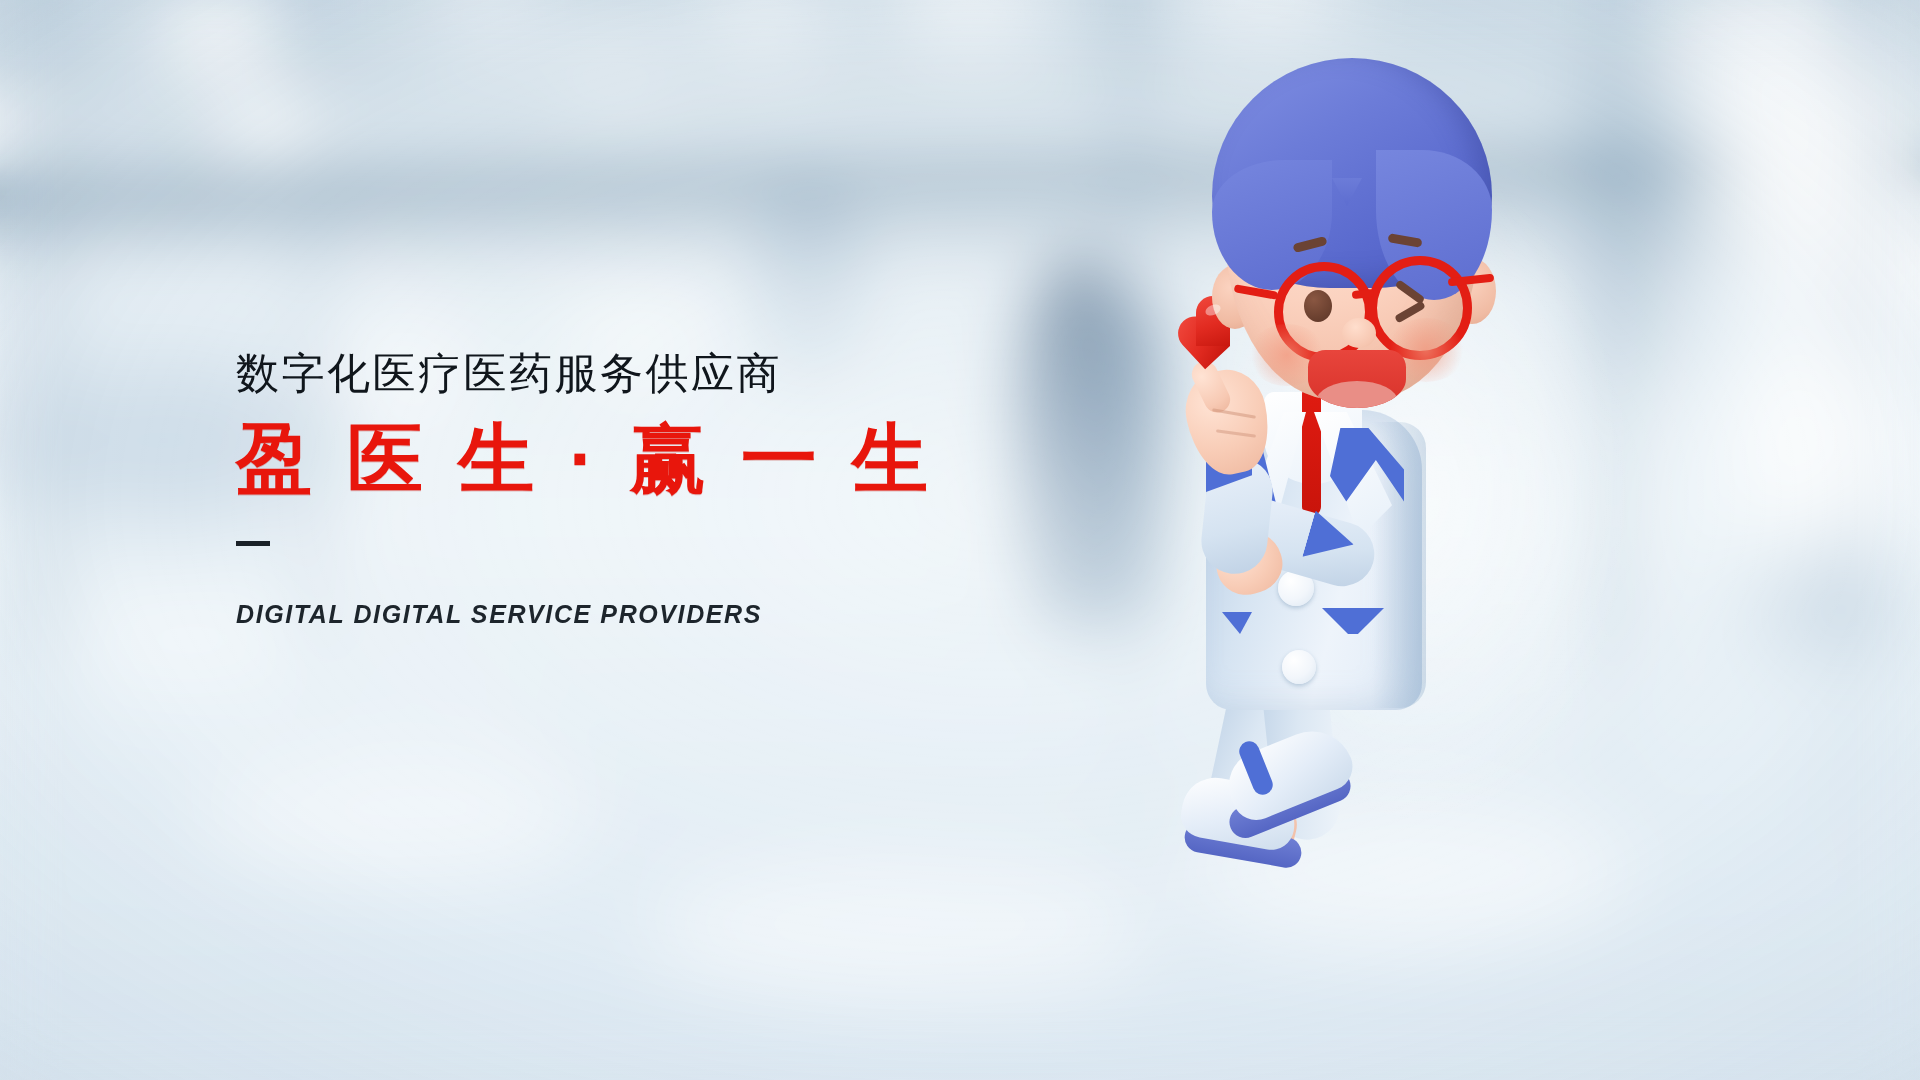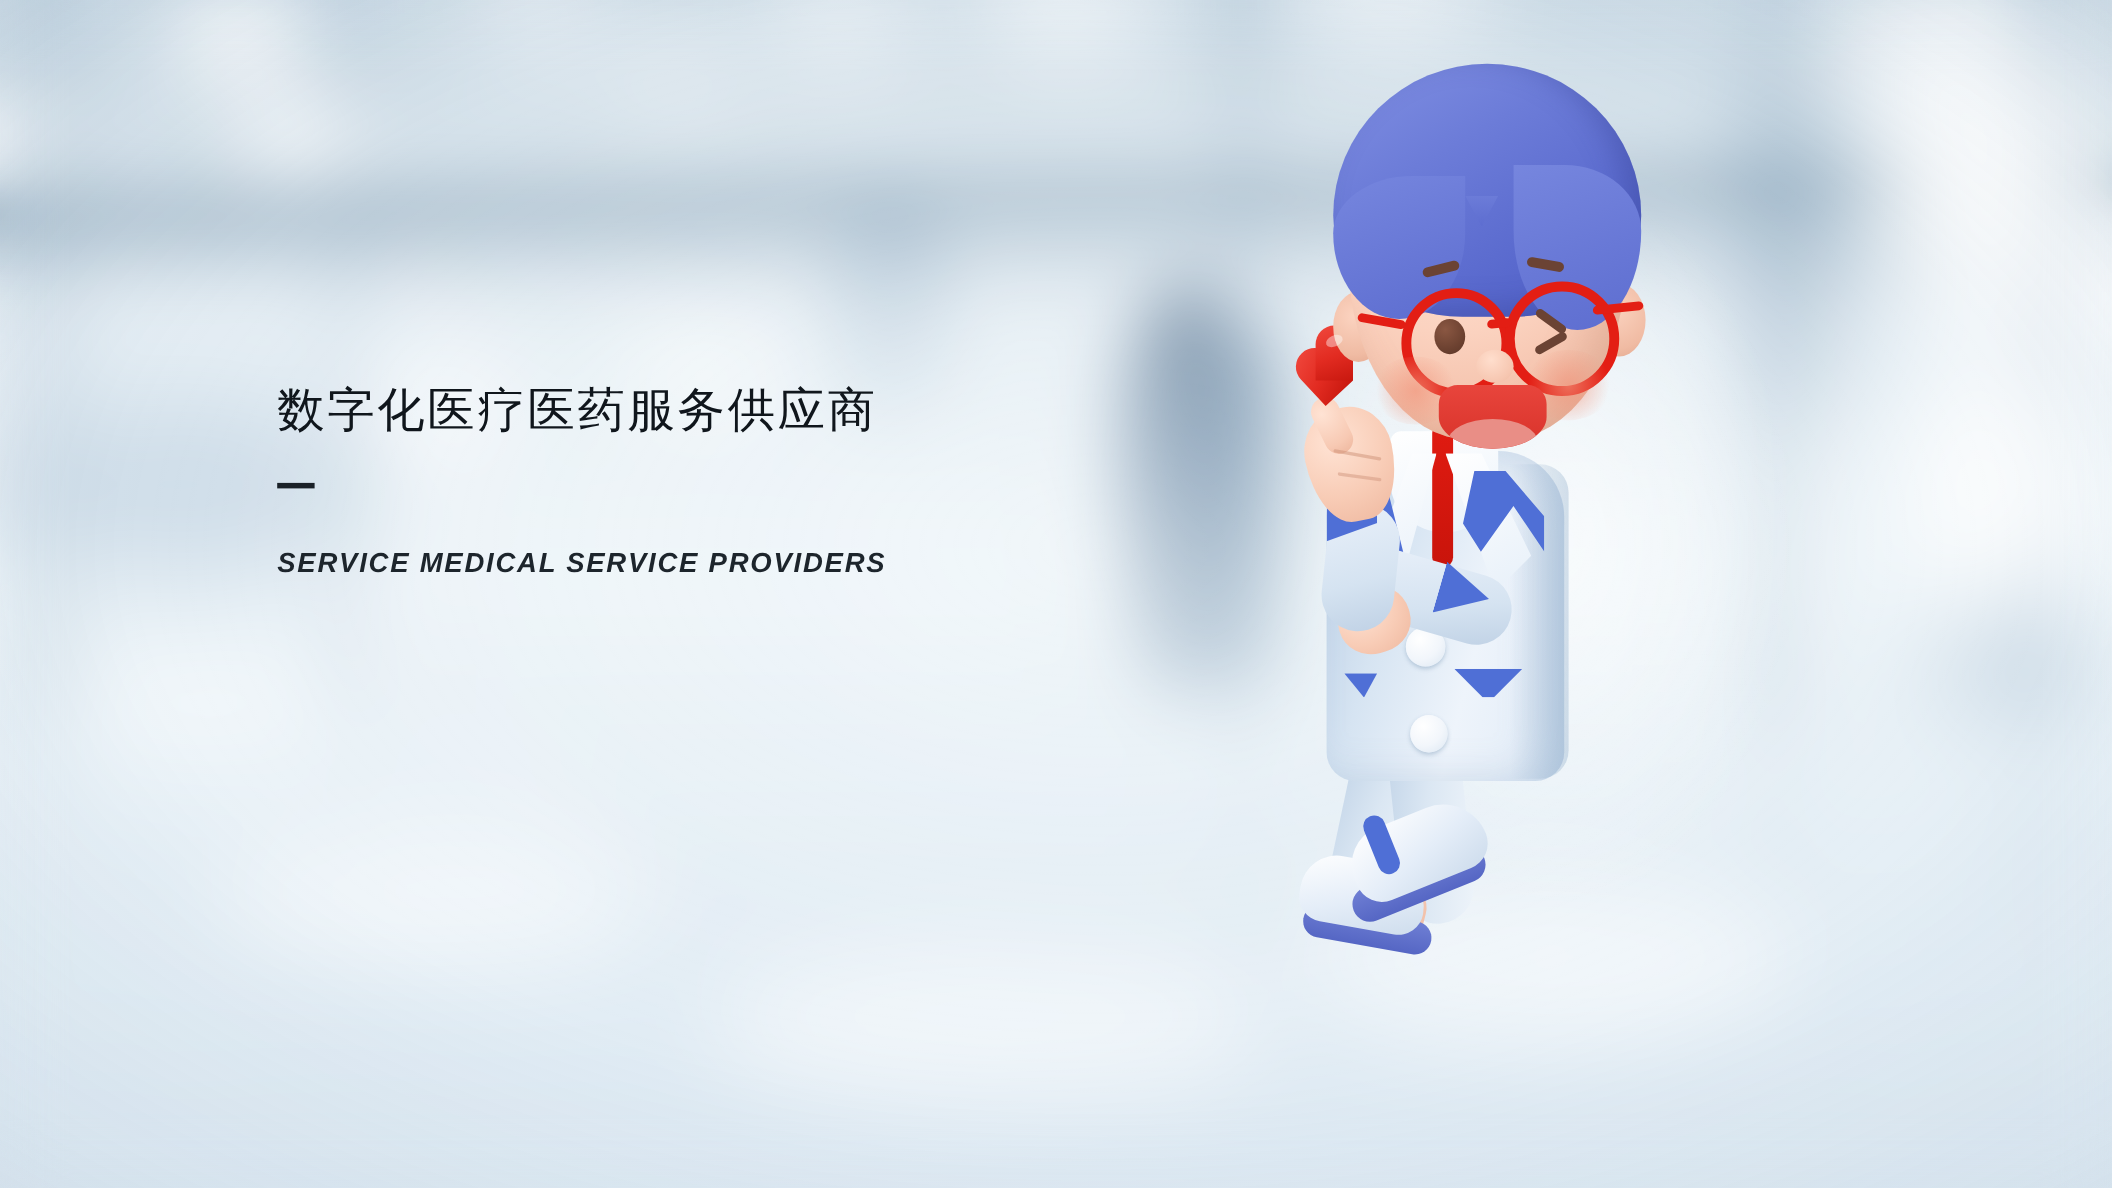--- a/index.html
+++ b/index.html
@@ -105,21 +105,21 @@
     inset: 0;
     background: radial-gradient(ellipse 78% 80% at 52% 46%,
                 rgba(255,255,255,0.22) 0%,
                 rgba(255,255,255,0.0) 58%,
                 rgba(150,175,195,0.14) 100%);
   }
 
   
   .copy {
     position: absolute;
-    left: 252px;
+    left: 236px;
     top: 352px;
     width: 820px;
   }
   .kicker {
     font-size: 43px;
     line-height: 1.0;
     letter-spacing: 2.5px;
     color: #10161c;
     font-weight: 400;
     white-space: nowrap;
@@ -370,25 +370,26 @@
     <div class="floor-sheen" style="left:640px; top:860px; width:520px; height:140px;"></div>
     <div class="floor-sheen" style="left:1180px;top:800px; width:460px; height:150px;"></div>
 
     <div class="bg-blurlayer"></div>
     <div class="bg-vignette"></div>
   </div>
 
   <div class="copy">
     <div class="kicker">数字化医疗医药服务供应商</div>
 
+    <div class="headline">盈 医 生 · 赢 一 生</div>
 
     <div class="rule"></div>
 
     <div class="eng">
-      <div>SERVICE MEDICAL SERVICE PROVIDERS</div>
+      <div>DIGITAL DIGITAL SERVICE PROVIDERS</div>
     </div>
   </div>
 
   <div class="mascot-glow"></div>
 
   <div class="mascot">
 
     <div class="m leg" style="left:28px; top:610px; width:72px; height:200px; transform:rotate(12deg);"></div>
     <div class="m leg" style="left:78px; top:620px; width:66px; height:180px; transform:rotate(-6deg);"></div>
     <div class="m ankle" style="left:52px; top:760px; width:54px; height:56px; transform:rotate(14deg);"></div>

